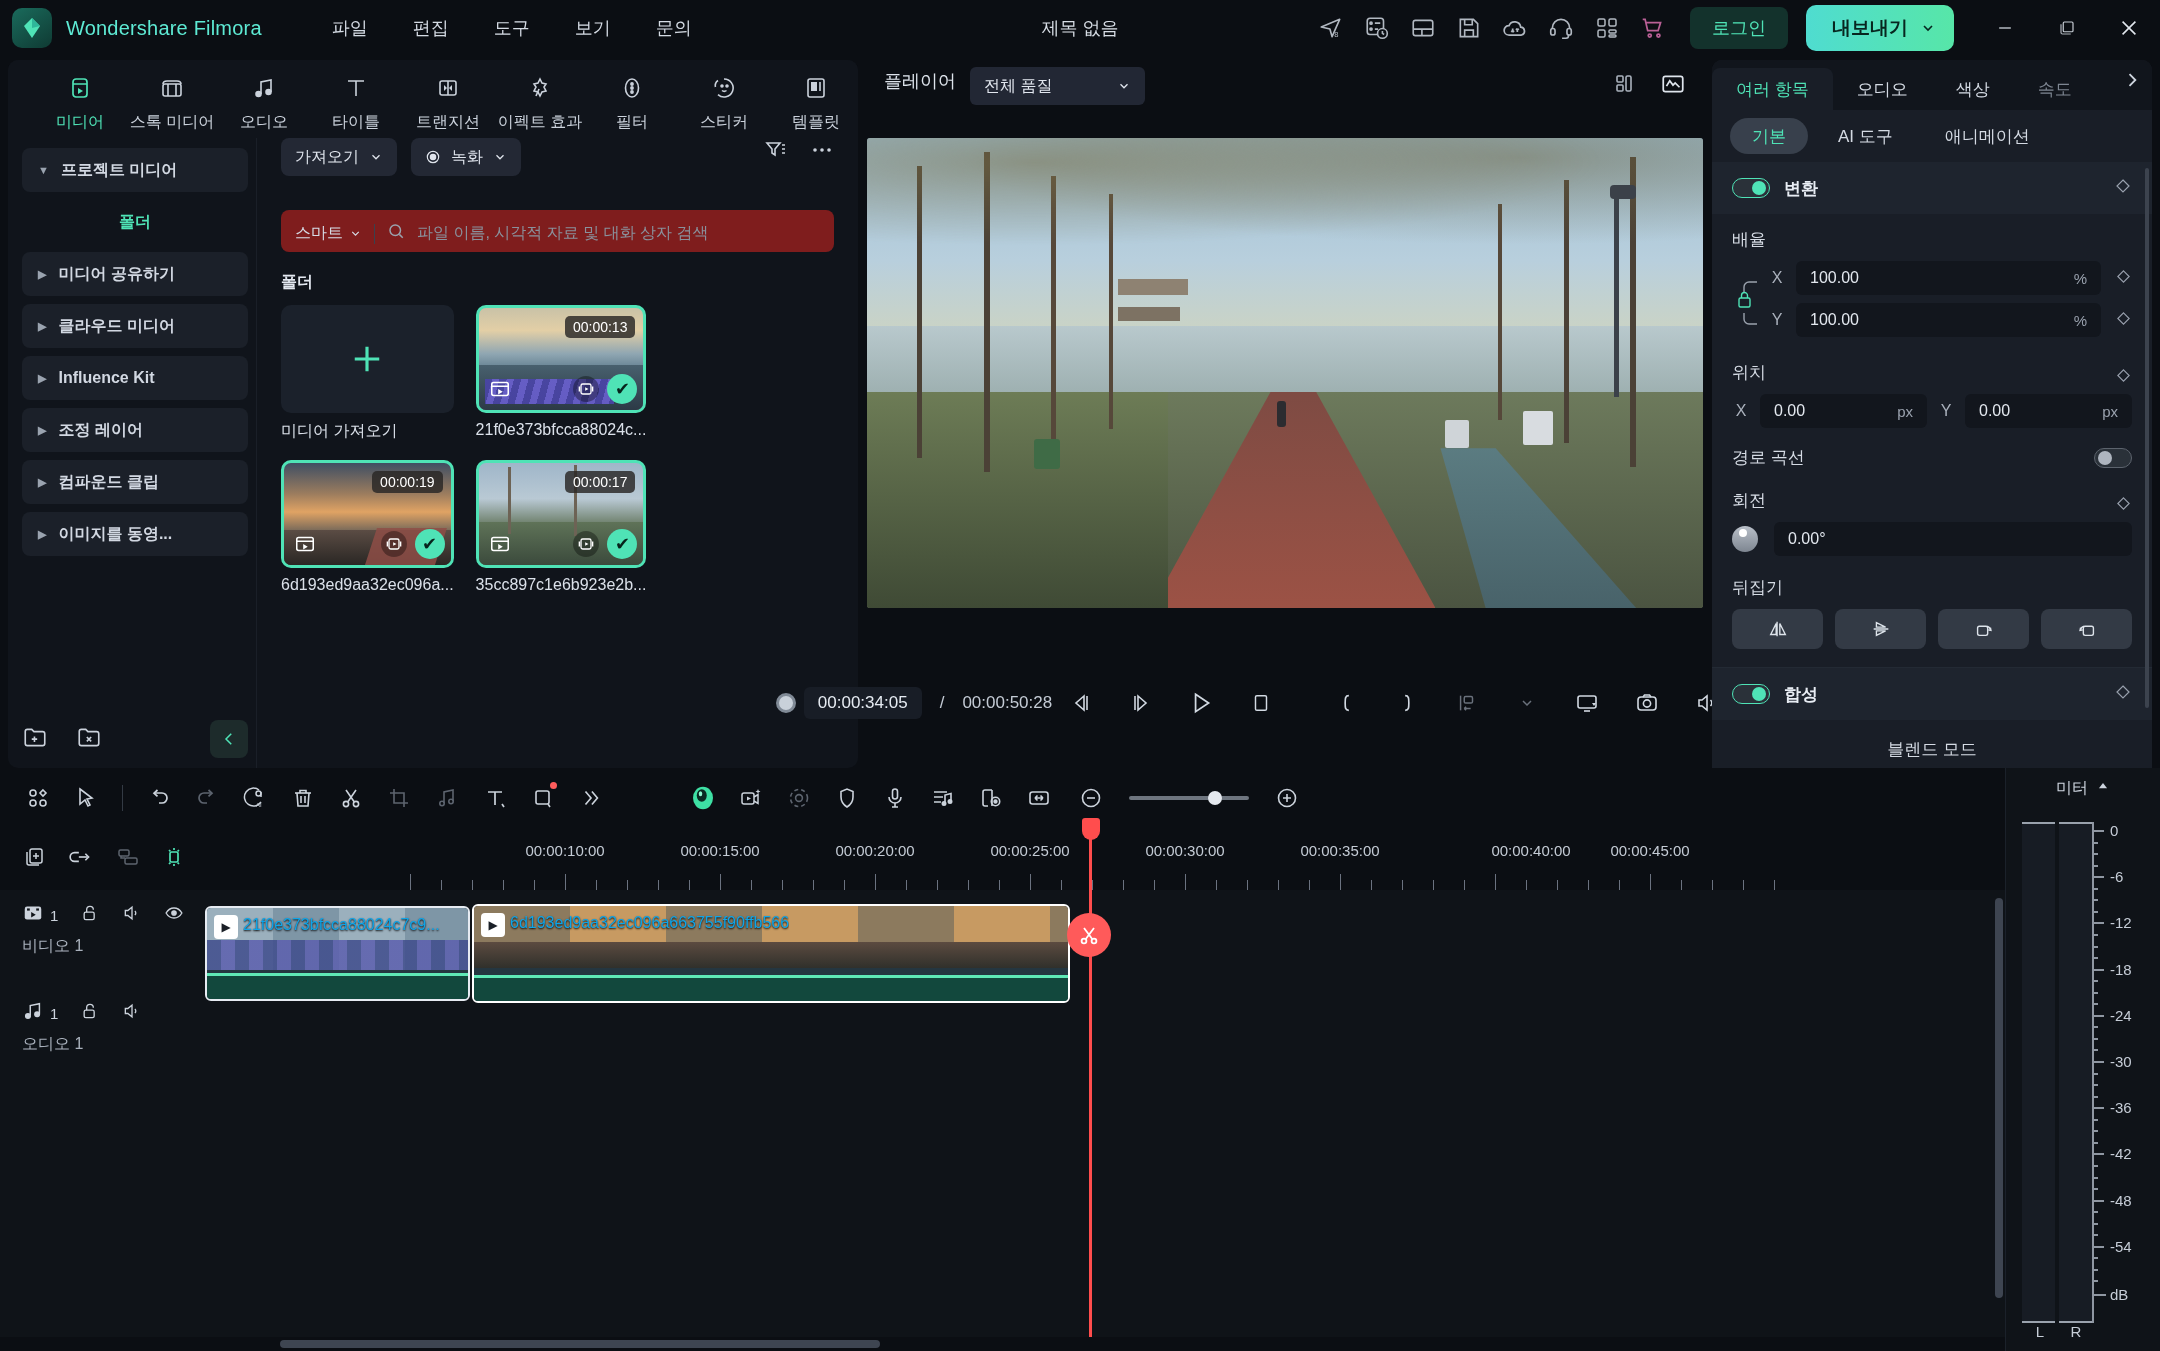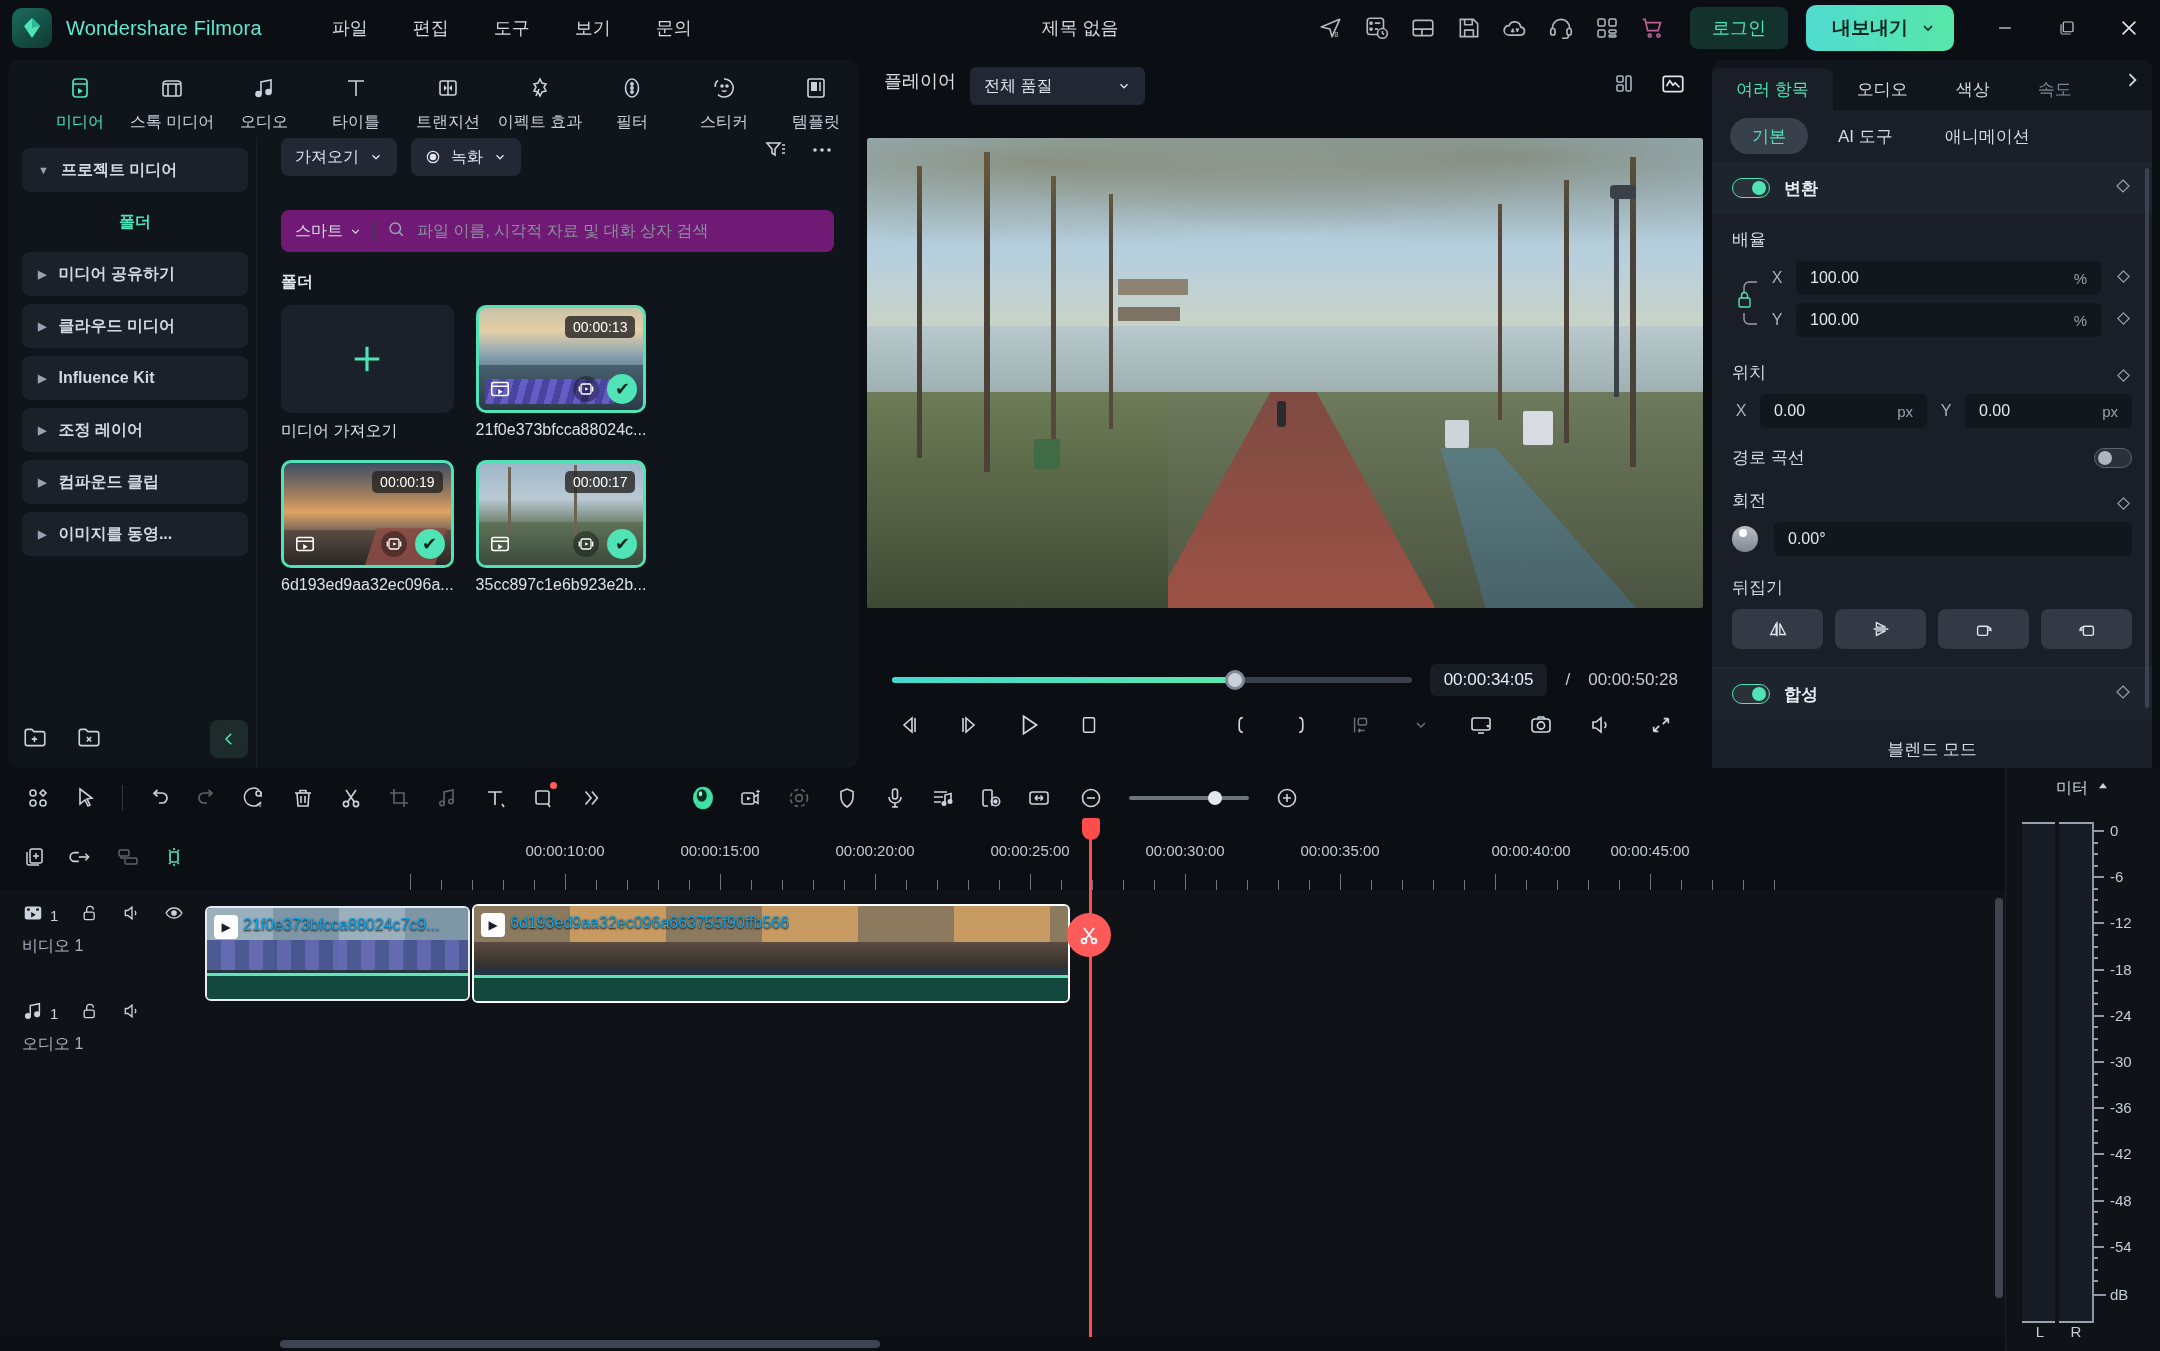--- a/index.html
+++ b/index.html
@@ -52,22 +52,22 @@
   .caret{font-size:11px;color:#9aa3af;}
   .folderfoot{position:absolute;bottom:10px;left:14px;right:8px;display:flex;align-items:center;gap:28px;}
   .collapsebtn{margin-left:auto;width:38px;height:38px;border-radius:8px;background:#1d2b2b;
                display:flex;align-items:center;justify-content:center;color:#4fe3b6;}
 
   .browser{flex:1;display:flex;flex-direction:column;min-width:0;border-left:1px solid #1a1f28;}
   .browsertop{height:62px;display:flex;align-items:flex-start;padding:0 24px;gap:14px;}
   .pill{height:38px;border-radius:8px;background:#232834;display:flex;align-items:center;gap:10px;
         padding:0 14px;font-size:16px;color:#dfe4ec;}
   .searchrow{height:62px;display:flex;align-items:center;padding:0 24px;}
-  .searchbox{flex:1;height:42px;background:#701a75;border-radius:8px;display:flex;align-items:center;
-             padding:0 14px;gap:12px;}
+  .searchbox{flex:1;height:42px;background:#7f1d1d;border-radius:8px;display:flex;align-items:flex-end;
+             padding:8px 14px;gap:12px;}
   .smart{font-size:16px;color:#d6dce6;display:flex;align-items:center;gap:6px;}
   .vdiv{width:1px;height:20px;background:#3a414d;}
   .ph{font-size:16px;color:#8a919c;}
   .sectlabel{padding:10px 24px 8px;font-size:16px;color:#e3e8f0;font-weight:bold;}
   .grid{padding:4px 24px;display:grid;grid-template-columns:repeat(3,1fr);gap:18px 22px;align-content:start;}
   .cell{display:flex;flex-direction:column;gap:8px;}
   .impbox{height:108px;border-radius:10px;background:#1b212b;display:flex;align-items:center;justify-content:center;}
   .thumb{height:108px;border-radius:10px;border:3px solid #4fe3b6;position:relative;overflow:hidden;}
   .thumb .badge{position:absolute;top:8px;right:8px;background:rgba(40,38,36,.82);border-radius:5px;
                 padding:3px 8px;font-size:14px;color:#fff;}
@@ -80,21 +80,21 @@
 
   
   .player{flex:1;background:#0b0e13;display:flex;flex-direction:column;margin:4px 2px 0 2px;min-width:0;}
   .playerhead{height:52px;display:flex;align-items:center;padding:0 20px;gap:14px;}
   .playerhead .lbl{font-size:18px;color:#dde3eb;}
   .qual{height:38px;width:175px;border-radius:6px;background:#222734;display:flex;align-items:center;
         justify-content:space-between;padding:0 14px;font-size:16px;color:#e2e7ef;}
   .phright{margin-left:auto;display:flex;gap:22px;align-items:center;}
   .stage{flex:1;display:flex;align-items:center;justify-content:center;padding:0 0 4px;}
   .video{width:836px;height:470px;border-radius:3px;position:relative;overflow:hidden;background:#2d3a3f;}
-  .ctrls{height:130px;padding:0 28px;display:flex;flex-direction:column;justify-content:center;gap:12px;}
+  .ctrls{height:130px;padding:0 28px;display:flex;flex-direction:row;justify-content:center;gap:12px;}
   .seekrow{display:flex;align-items:center;gap:18px;}
   .seek{flex:1;height:6px;border-radius:3px;background:#3a414b;position:relative;}
   .seekfill{position:absolute;left:0;top:0;bottom:0;width:66%;border-radius:3px;
             background:linear-gradient(90deg,#44d9d0,#5ae8ad);}
   .seekknob{position:absolute;left:66%;top:50%;transform:translate(-50%,-50%);width:20px;height:20px;
             border-radius:50%;background:#c9d1da;border:3px solid #808a96;}
   .tcbox{background:#181d26;border-radius:6px;padding:6px 14px;font-size:17px;color:#e6ebf2;}
   .tctot{font-size:17px;color:#c4cbd5;}
   .btnrow{display:flex;align-items:center;gap:26px;}
   .btnrow .sp{margin-left:auto;}

